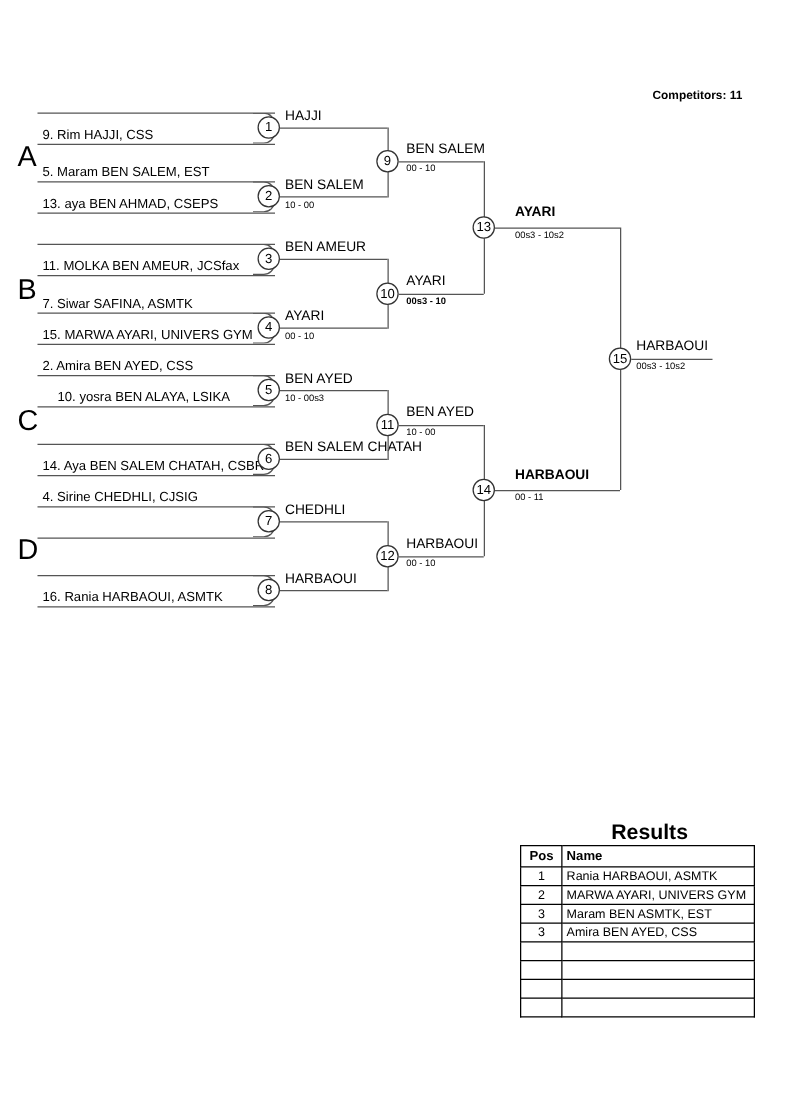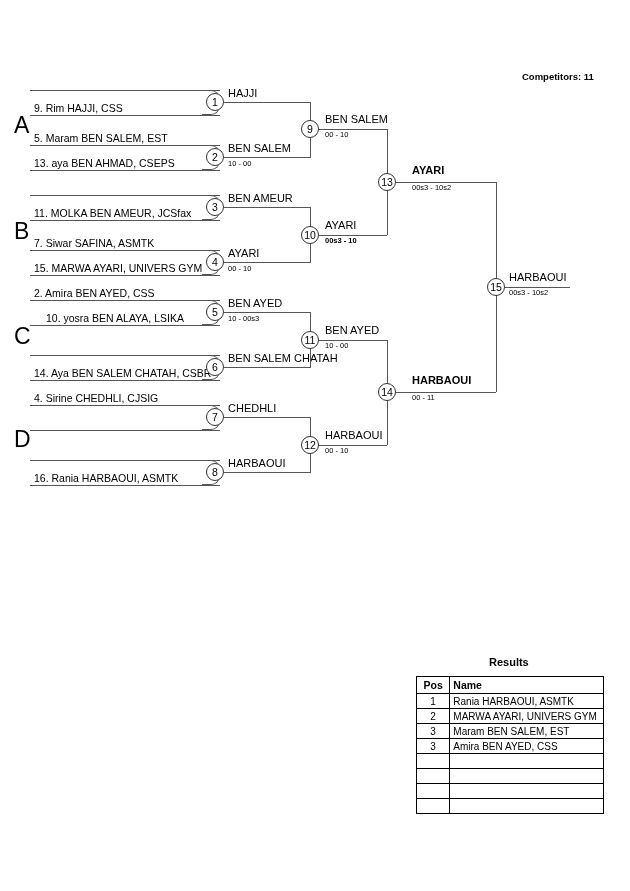--- a/index.html
+++ b/index.html
@@ -46,21 +46,21 @@
   }
 
   
   .elbow{
     position:absolute;border:1.6px solid #555;border-left:none;
     border-radius:0 9px 9px 0;box-sizing:border-box;
   }
 
   
   .results-title{
-    position:absolute;left:489px;top:656px;font-size:11px;font-weight:bold;
+    position:absolute;left:489px;top:656px;font-size:17px;font-weight:bold;
   }
   .rtable{
     position:absolute;left:416px;top:676px;width:188px;
     border-collapse:collapse;
     border:1.6px solid #000;
   }
   .rtable td,.rtable th{
     border:1px solid #000;height:15px;font-size:10px;font-weight:normal;
     padding:0 3px;box-sizing:border-box;overflow:hidden;white-space:nowrap;
   }
@@ -222,21 +222,21 @@
       <tr>
         <td class="c-pos">1</td>
         <td class="c-name">Rania HARBAOUI, ASMTK</td>
       </tr>
       <tr>
         <td class="c-pos">2</td>
         <td class="c-name">MARWA AYARI, UNIVERS GYM</td>
       </tr>
       <tr>
         <td class="c-pos">3</td>
-        <td class="c-name">Maram BEN SALEM, EST</td>
+        <td class="c-name">Maram BEN ASMTK, EST</td>
       </tr>
       <tr>
         <td class="c-pos">3</td>
         <td class="c-name">Amira BEN AYED, CSS</td>
       </tr>
       <tr>
         <td class="c-pos"></td>
         <td class="c-name"></td>
       </tr>
       <tr>

